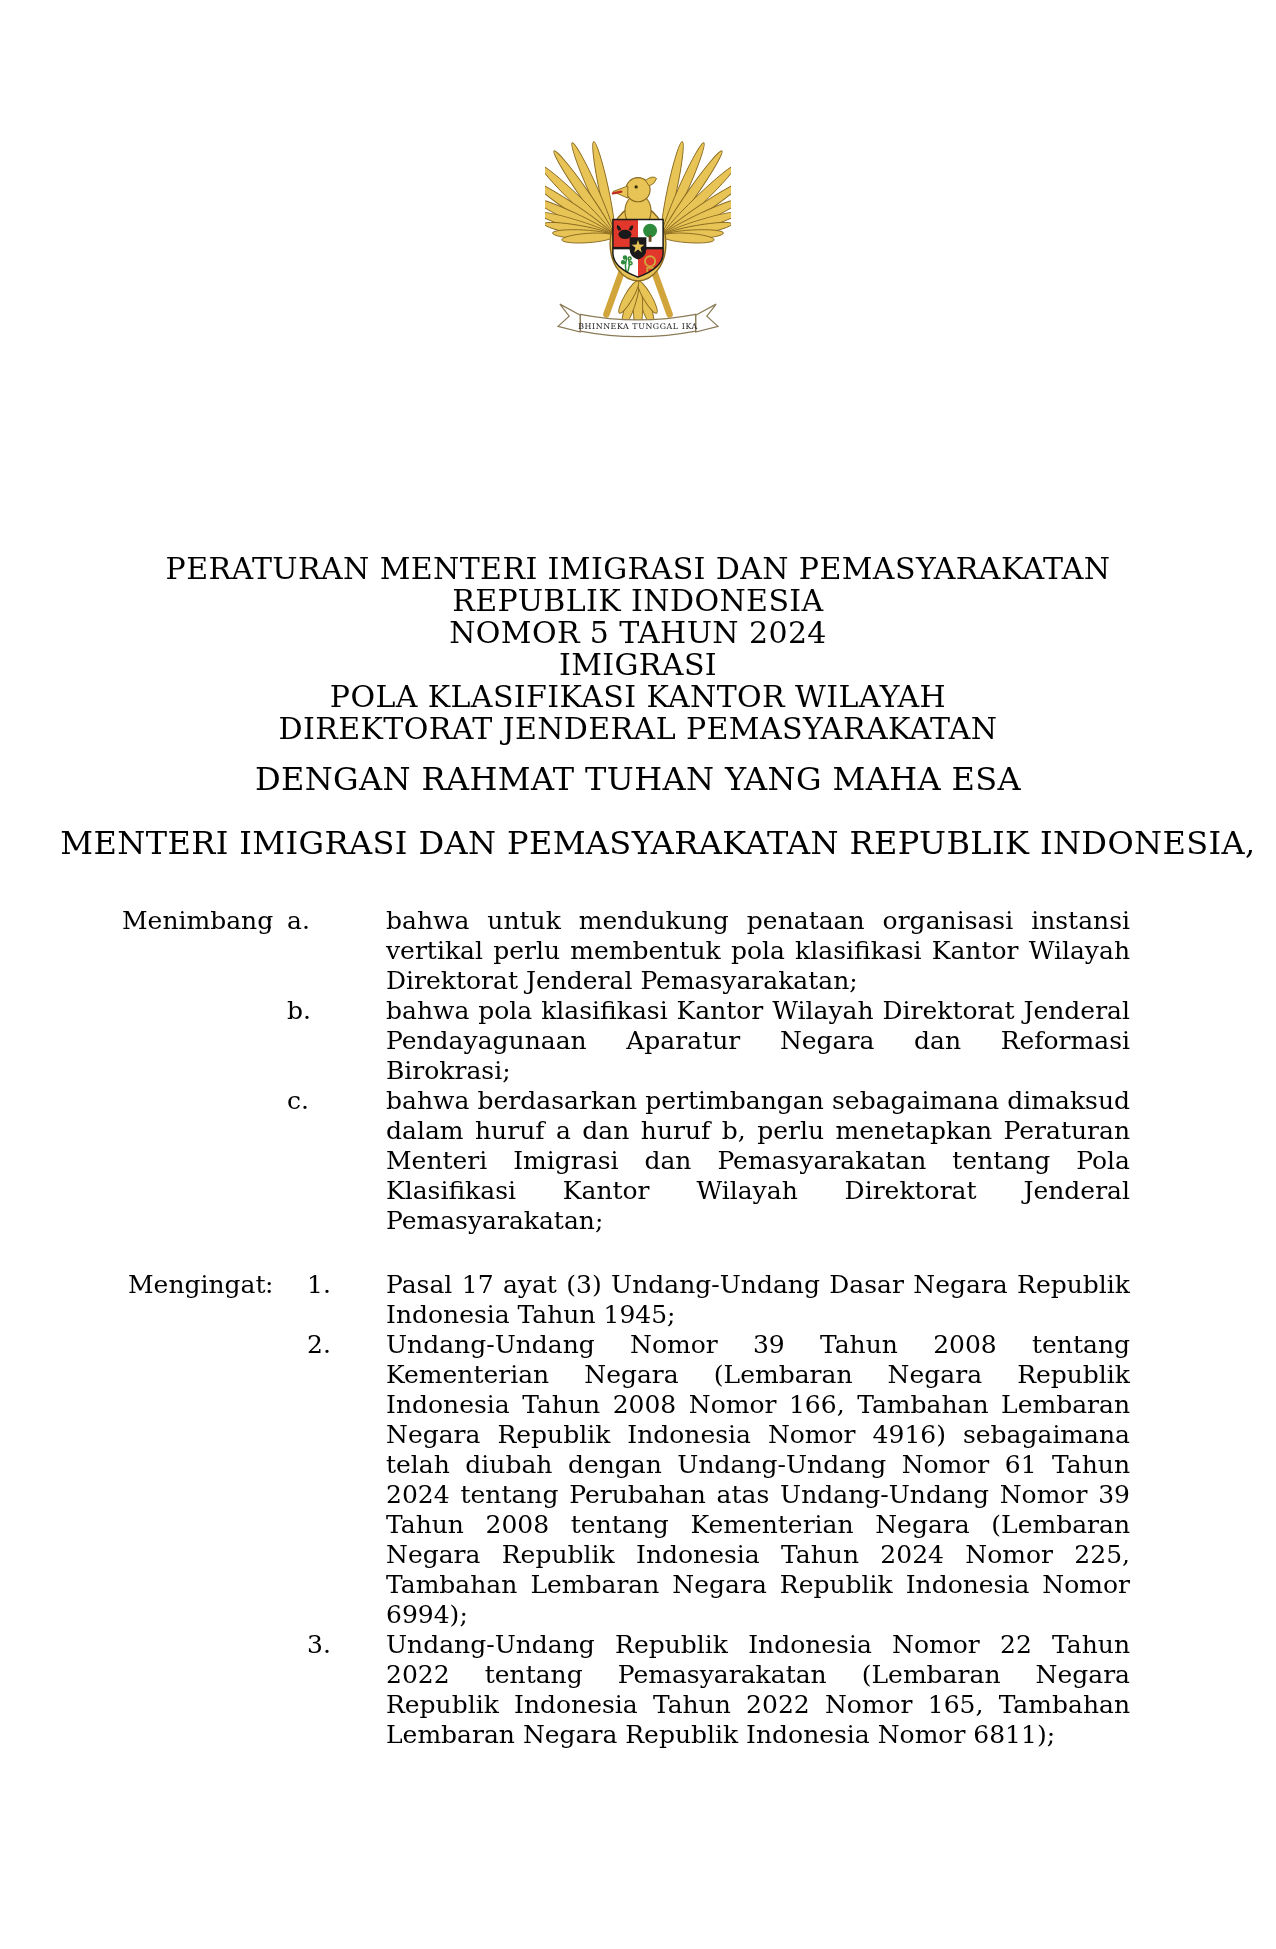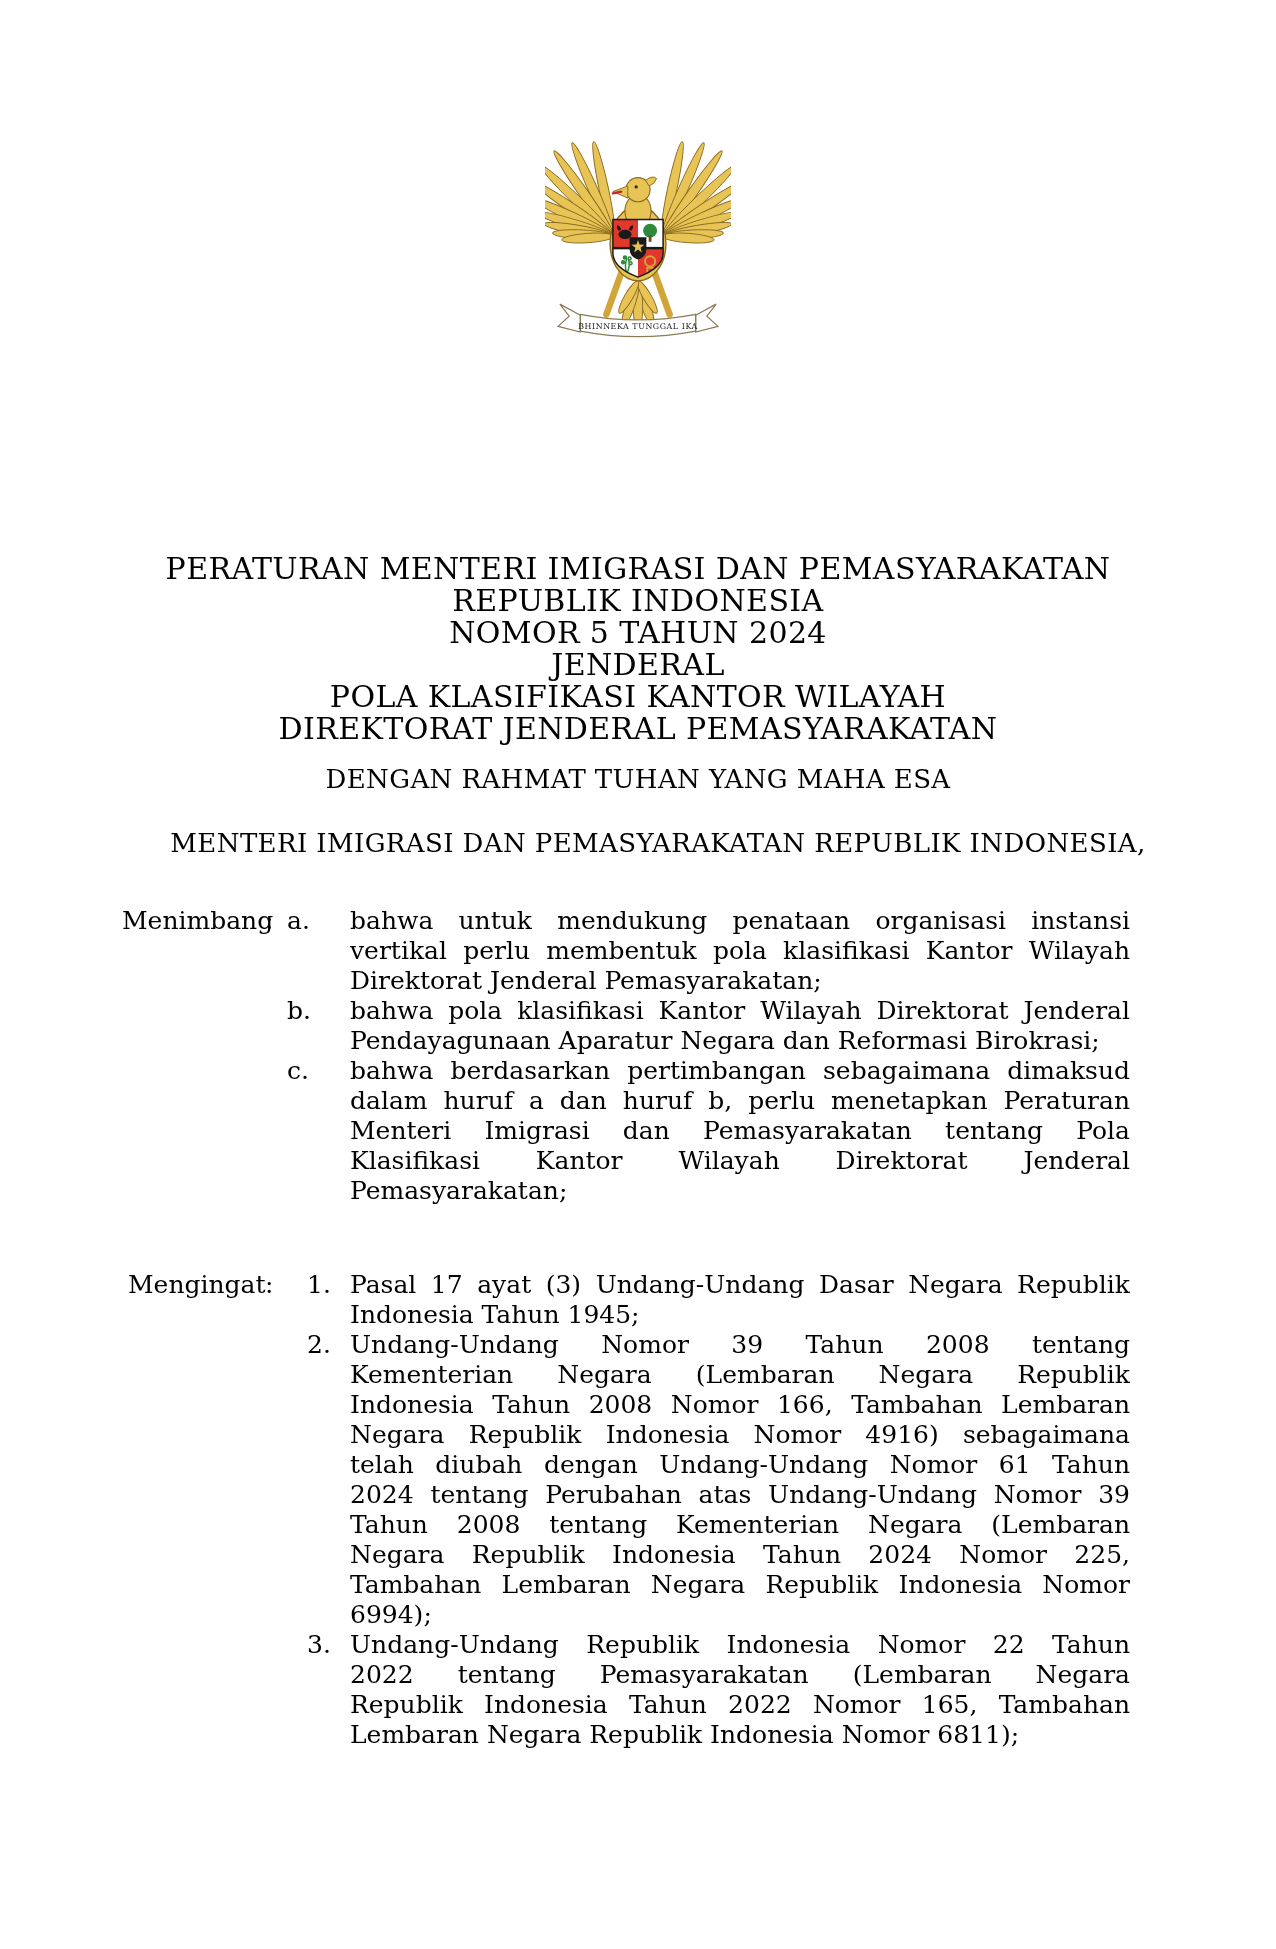--- a/index.html
+++ b/index.html
@@ -34,21 +34,21 @@
     text-align: center;
     font-size: 30px;
     line-height: 32px;
     letter-spacing: 0.4px;
   }
   .center-line {
     position: absolute;
     left: 0;
     width: 100%;
     text-align: center;
-    font-size: 26px;
+    font-size: 32px;
     line-height: 32px;
     letter-spacing: 0.4px;
   }
   .invocation { top: 763px; }
   .authority  { top: 827px; padding-left: 20px; }
 
   
   .section {
     position: absolute;
     left: 122px;
@@ -62,21 +62,21 @@
   .section-legalbasis  { top: 1270px; }
   .section .label { text-align: left; }
   .section-legalbasis .label { padding-left: 6px; }
   .section .sep { text-align: left; }
   .item {
     display: grid;
     grid-template-columns: 63px 780px;
   }
   .item .marker { text-align: left; }
   .item-numbered .marker { padding-left: 20px; }
-  .lines .jline { text-align: justify; text-align-last: justify; }
+  .lines .jline { text-align: justify; text-align-last: justify; margin-left: 36px; }
   .lines .jline:last-child { text-align-last: left; }
 </style>
 </head>
 <body>
 
 <div class="page">
 
   <div class="emblem-wrap">
     <svg viewBox="0 0 200 230" xmlns="http://www.w3.org/2000/svg">
 
@@ -168,21 +168,21 @@
         <path d="M38,196 Q100,208 162,196 L162,214 Q100,226 38,214 Z" fill="#FFFFFF" stroke="#8A7A55" stroke-width="1.3"></path>
         <text x="100" y="212" text-anchor="middle" font-size="8.5" letter-spacing="0.6" fill="#222222" font-family="DejaVu Serif, serif">BHINNEKA TUNGGAL IKA</text>
       </g>
     </svg>
   </div>
 
   <div class="title-block">
     <div>PERATURAN MENTERI IMIGRASI DAN PEMASYARAKATAN</div>
     <div>REPUBLIK INDONESIA</div>
     <div>NOMOR 5 TAHUN 2024</div>
-    <div>JENDERAL</div>
+    <div>IMIGRASI</div>
     <div>POLA KLASIFIKASI KANTOR WILAYAH</div>
     <div>DIREKTORAT JENDERAL PEMASYARAKATAN</div>
   </div>
 
   <div class="center-line invocation">DENGAN RAHMAT TUHAN YANG MAHA ESA</div>
   <div class="center-line authority">MENTERI IMIGRASI DAN PEMASYARAKATAN REPUBLIK INDONESIA,</div>
 
   <div class="section section-considering">
     <div class="label">Menimbang</div>
     <div class="sep">:</div>

